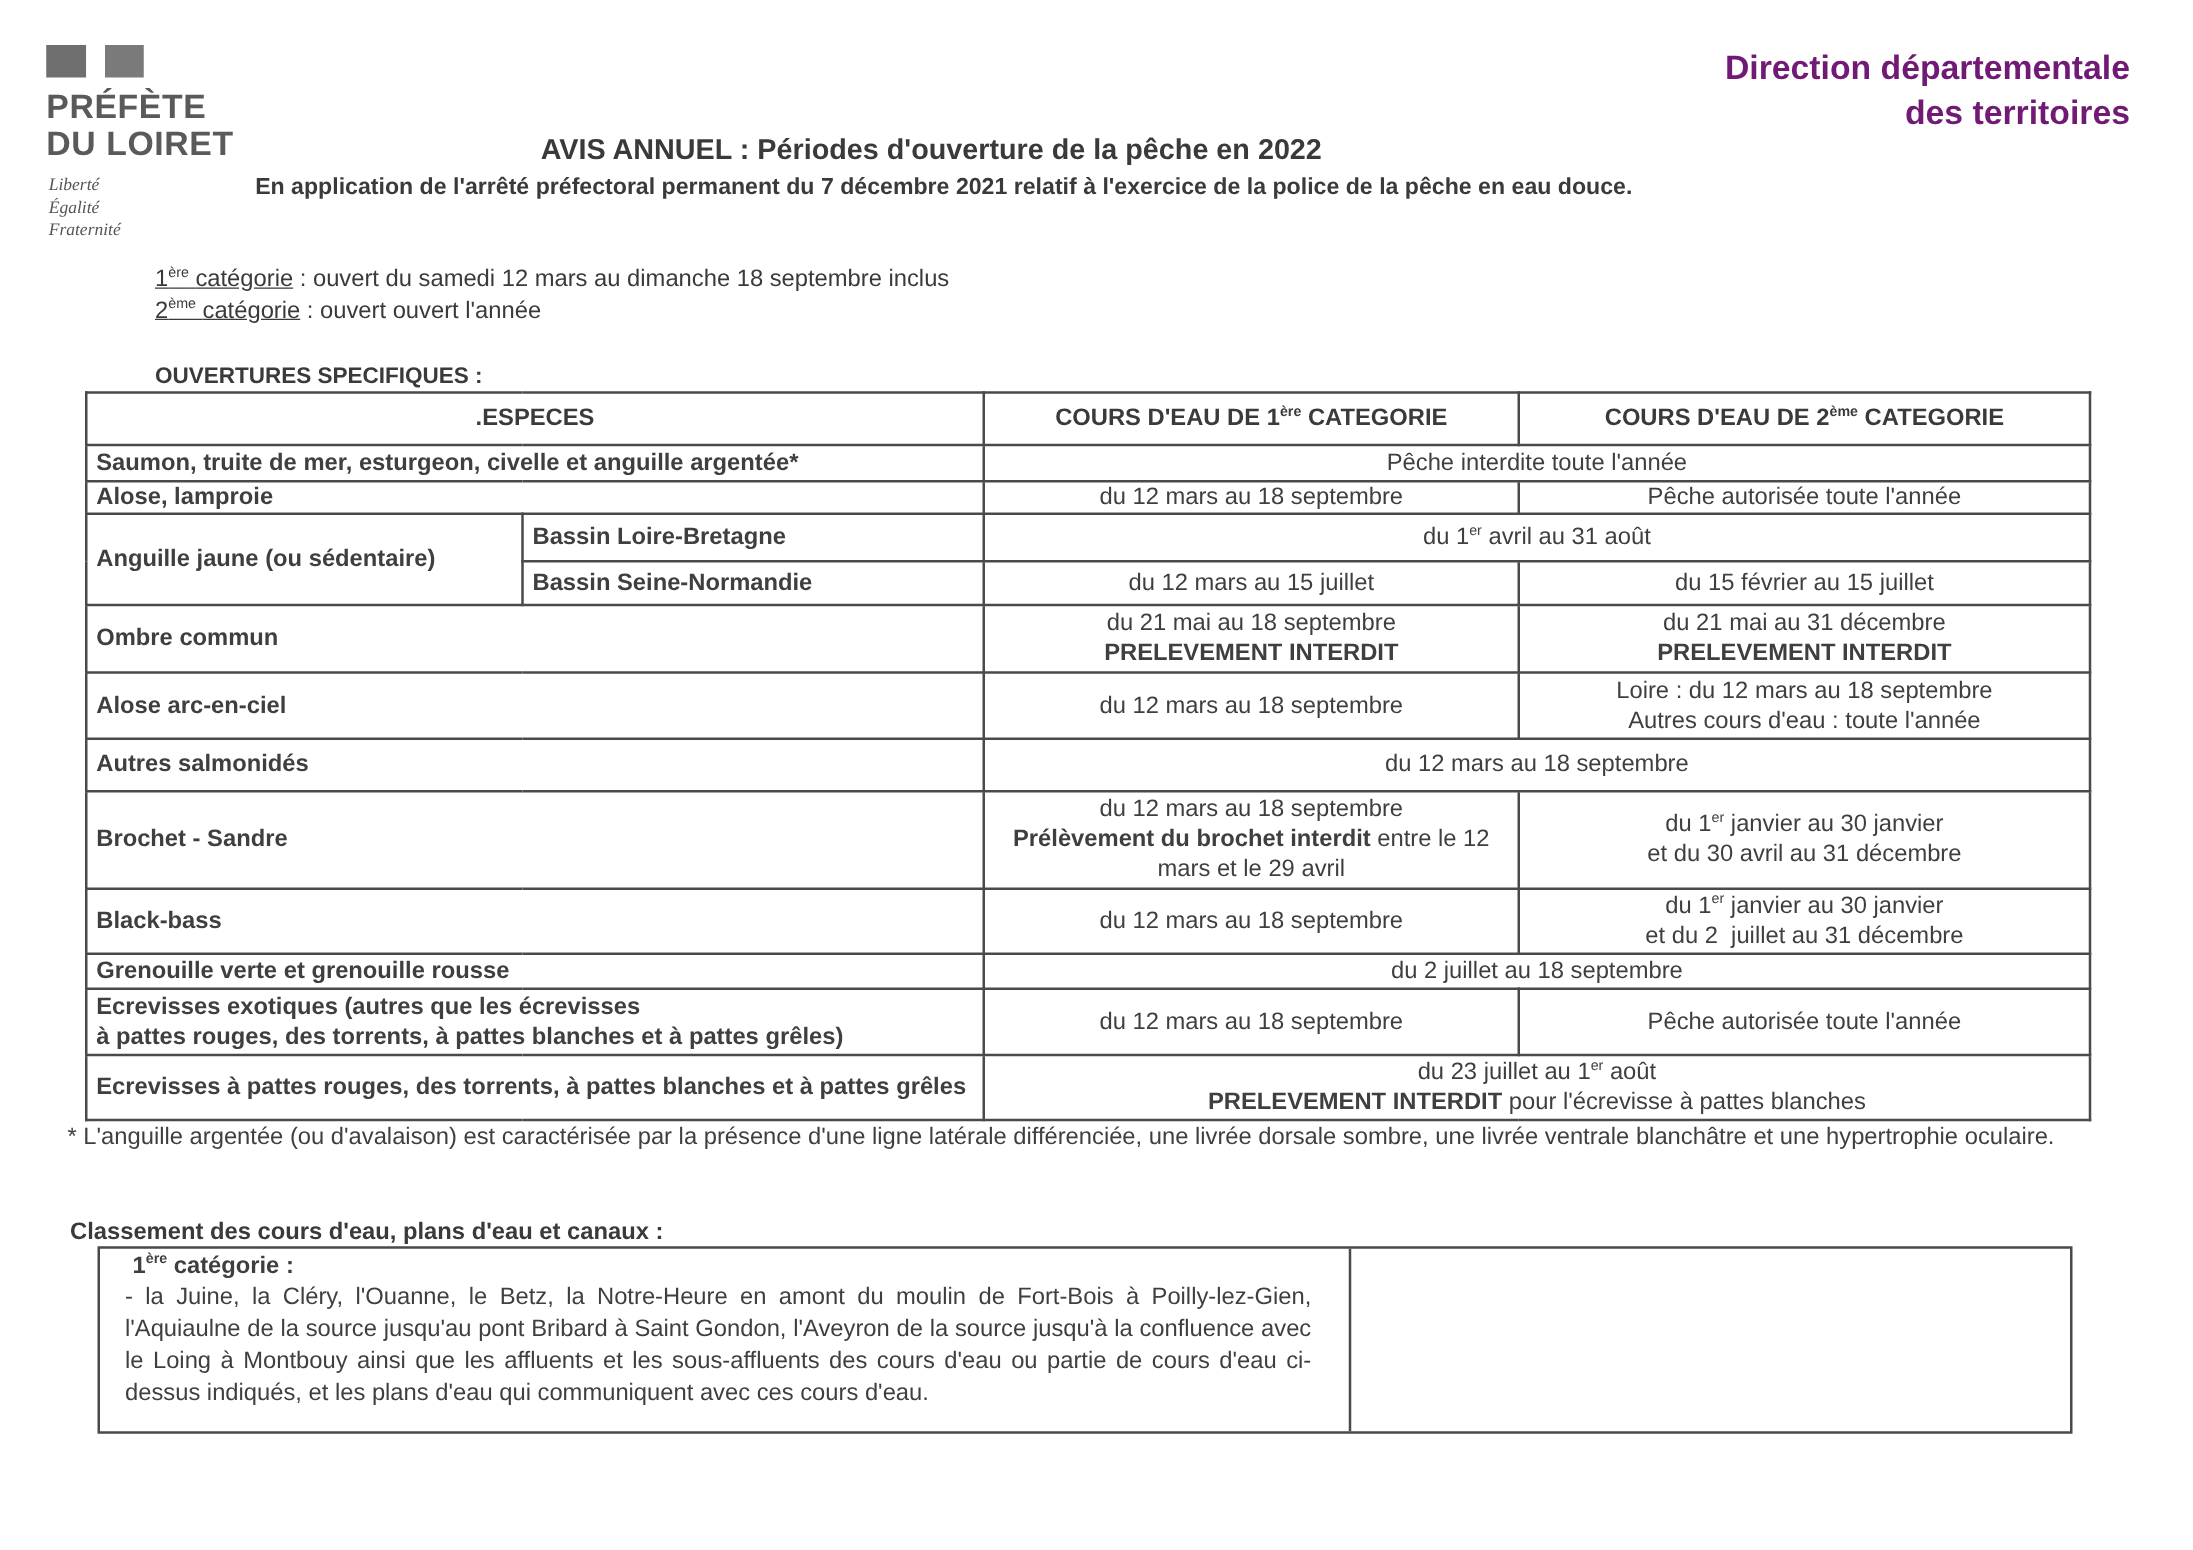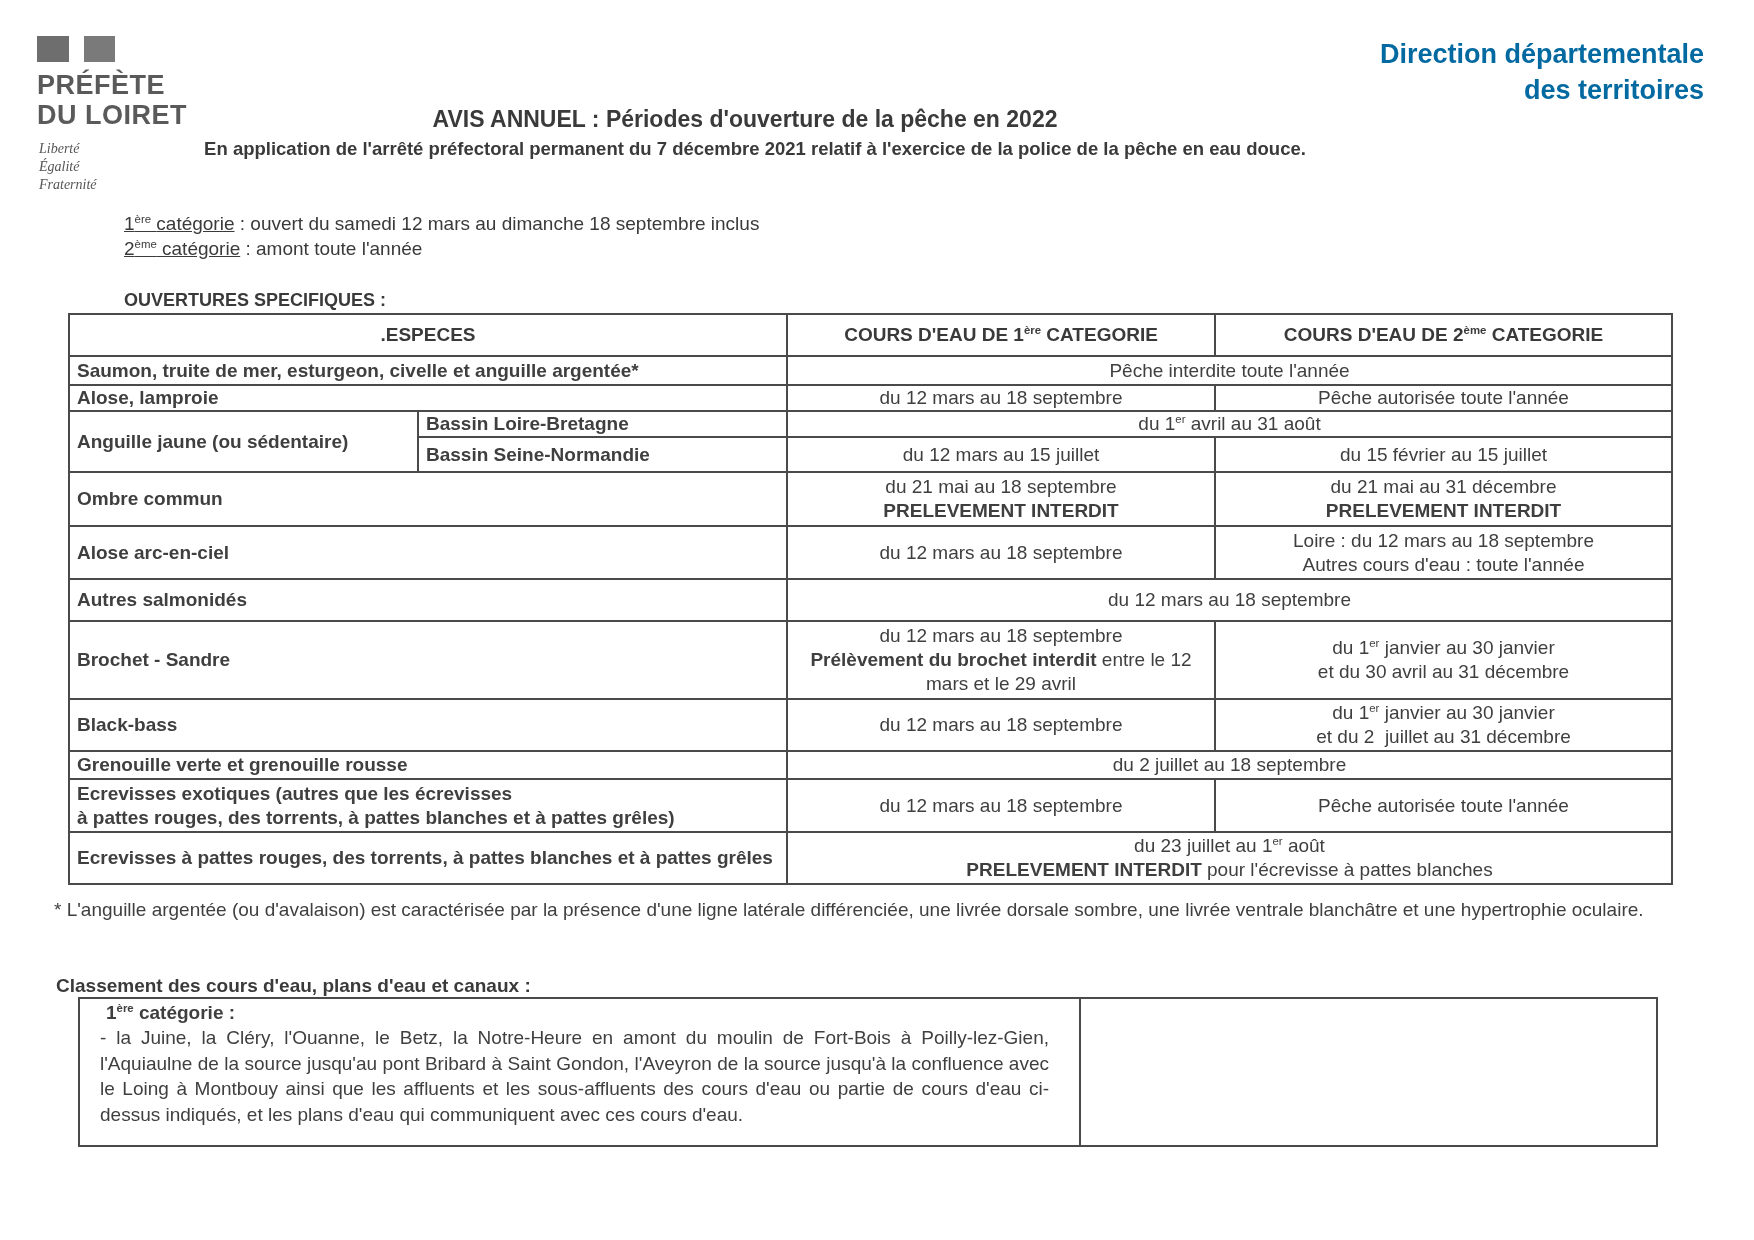--- a/index.html
+++ b/index.html
@@ -9,21 +9,21 @@
     color: #3f3f3f;
   }
   .abs { position: absolute; }
   
   .logo-flag { left: 37px; top: 36px; width: 78px; height: 26px; }
   .logo-flag .l { position: absolute; left: 0; top: 0; width: 32px; height: 26px; background: #6e6e6e; }
   .logo-flag .r { position: absolute; left: 47px; top: 0; width: 31px; height: 26px; background: #7a7a7a; }
   .logo-flag .mid { position: absolute; left: 32px; top: 0; width: 15px; height: 26px; background: #fff; }
   .prefete { left: 37px; top: 70px; font-weight: bold; font-size: 27px; line-height: 30px; color: #5a5a5a; letter-spacing: 0.5px; }
   .devise { left: 39px; top: 140px; font-family: "Liberation Serif", "DejaVu Serif", serif; font-style: italic; font-size: 14px; line-height: 18px; color: #555; }
-  .ddt { right: 50px; top: 36px; text-align: right; font-weight: bold; font-size: 27px; line-height: 36px; color: #0369a1; }
+  .ddt { right: 50px; top: 36px; text-align: right; font-weight: bold; font-size: 27px; line-height: 36px; color: #701a75; }
   .title { left: 0; width: 1490px; top: 106px; text-align: center; font-weight: bold; font-size: 23px; color: #3a3a3a; }
   .subtitle { left: 0; width: 1510px; top: 138px; text-align: center; font-weight: bold; font-size: 18.5px; color: #3a3a3a; }
   .cat-line { left: 124px; font-size: 19px; color: #3a3a3a; }
   .cat-line u { text-decoration: underline; text-align: center; }
   sup { font-size: 0.6em; vertical-align: super; line-height: 0; }
   .ouv { left: 124px; top: 290px; font-weight: bold; font-size: 18px; color: #3a3a3a; }
 
   
   table.main {
     position: absolute; left: 68px; top: 313px; width: 1603px;
@@ -73,21 +73,21 @@
   <div>des territoires</div>
 </div>
 
 <div class="abs title">AVIS ANNUEL : Périodes d'ouverture de la pêche en 2022</div>
 <div class="abs subtitle">En application de l'arrêté préfectoral permanent du 7 décembre 2021 relatif à l'exercice de la police de la pêche en eau douce.</div>
 
 <div class="abs cat-line" style="top:213px;">
   <u><span>1</span><sup>ère</sup> <span>catégorie</span></u><span> : ouvert du samedi 12 mars au dimanche 18 septembre inclus</span>
 </div>
 <div class="abs cat-line" style="top:238px;">
-  <u><span>2</span><sup>ème</sup> <span>catégorie</span></u><span> : amont toute l'année</span>
+  <u><span>2</span><sup>ème</sup> <span>catégorie</span></u><span> : ouvert ouvert l'année</span>
 </div>
 
 <div class="abs ouv">OUVERTURES SPECIFIQUES :</div>
 
 <table class="main">
   <colgroup>
     <col style="width:349px">
     <col style="width:369px">
     <col style="width:428px">
     <col style="width:457px">
@@ -100,21 +100,21 @@
   </tr>
   <tr style="height:29px">
     <td colspan="2" class="sp">Saumon, truite de mer, esturgeon, civelle et anguille argentée*</td>
     <td colspan="2" class="c">Pêche interdite toute l'année</td>
   </tr>
   <tr style="height:26px">
     <td colspan="2" class="sp">Alose, lamproie</td>
     <td class="c">du 12 mars au 18 septembre</td>
     <td class="c">Pêche autorisée toute l'année</td>
   </tr>
-  <tr style="height:26px">
+  <tr style="height:38px">
     <td rowspan="2" class="sp">Anguille jaune (ou sédentaire)</td>
     <td class="sp">Bassin Loire-Bretagne</td>
     <td colspan="2" class="c"><span>du 1</span><sup>er</sup><span> avril au 31 août</span></td>
   </tr>
   <tr style="height:35px">
     <td class="sp">Bassin Seine-Normandie</td>
     <td class="c">du 12 mars au 15 juillet</td>
     <td class="c">du 15 février au 15 juillet</td>
   </tr>
   <tr style="height:54px">

